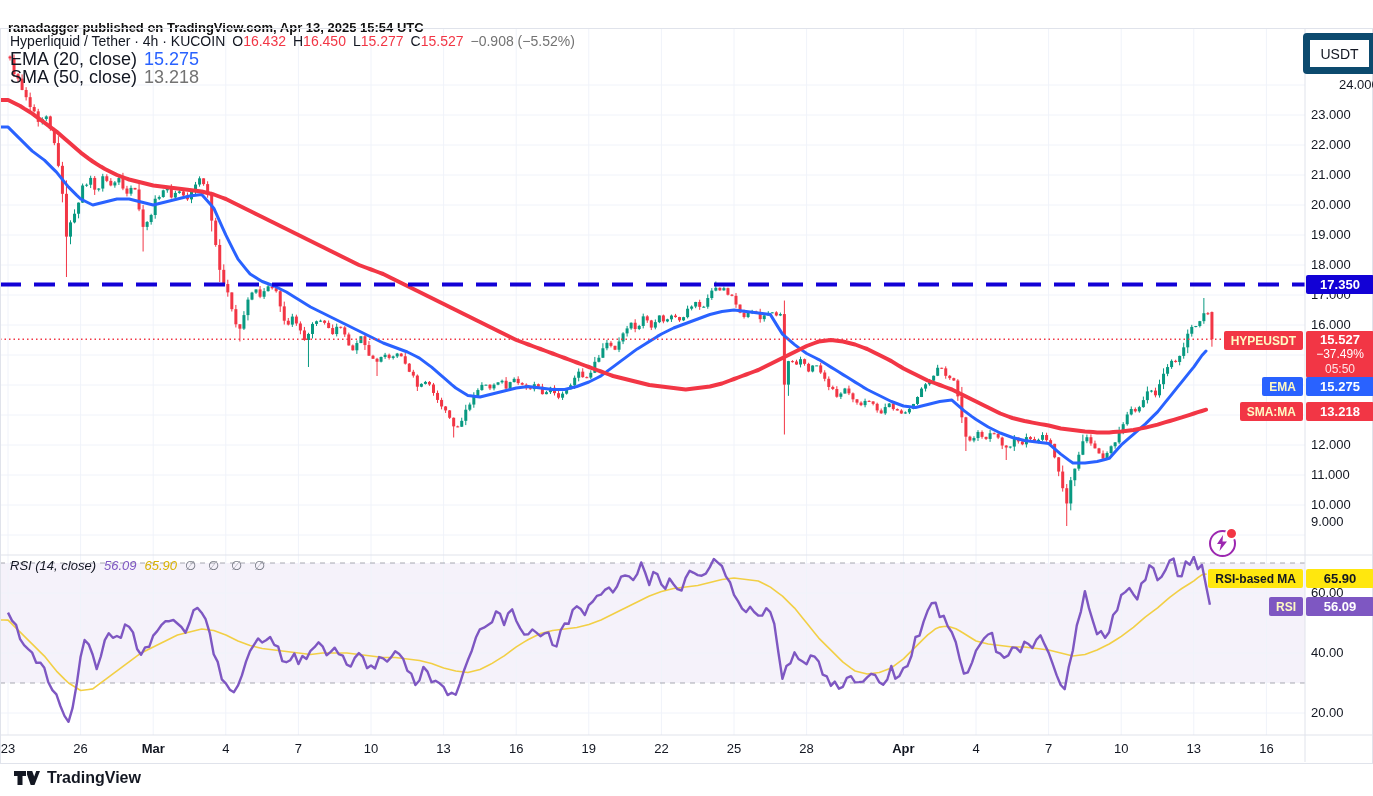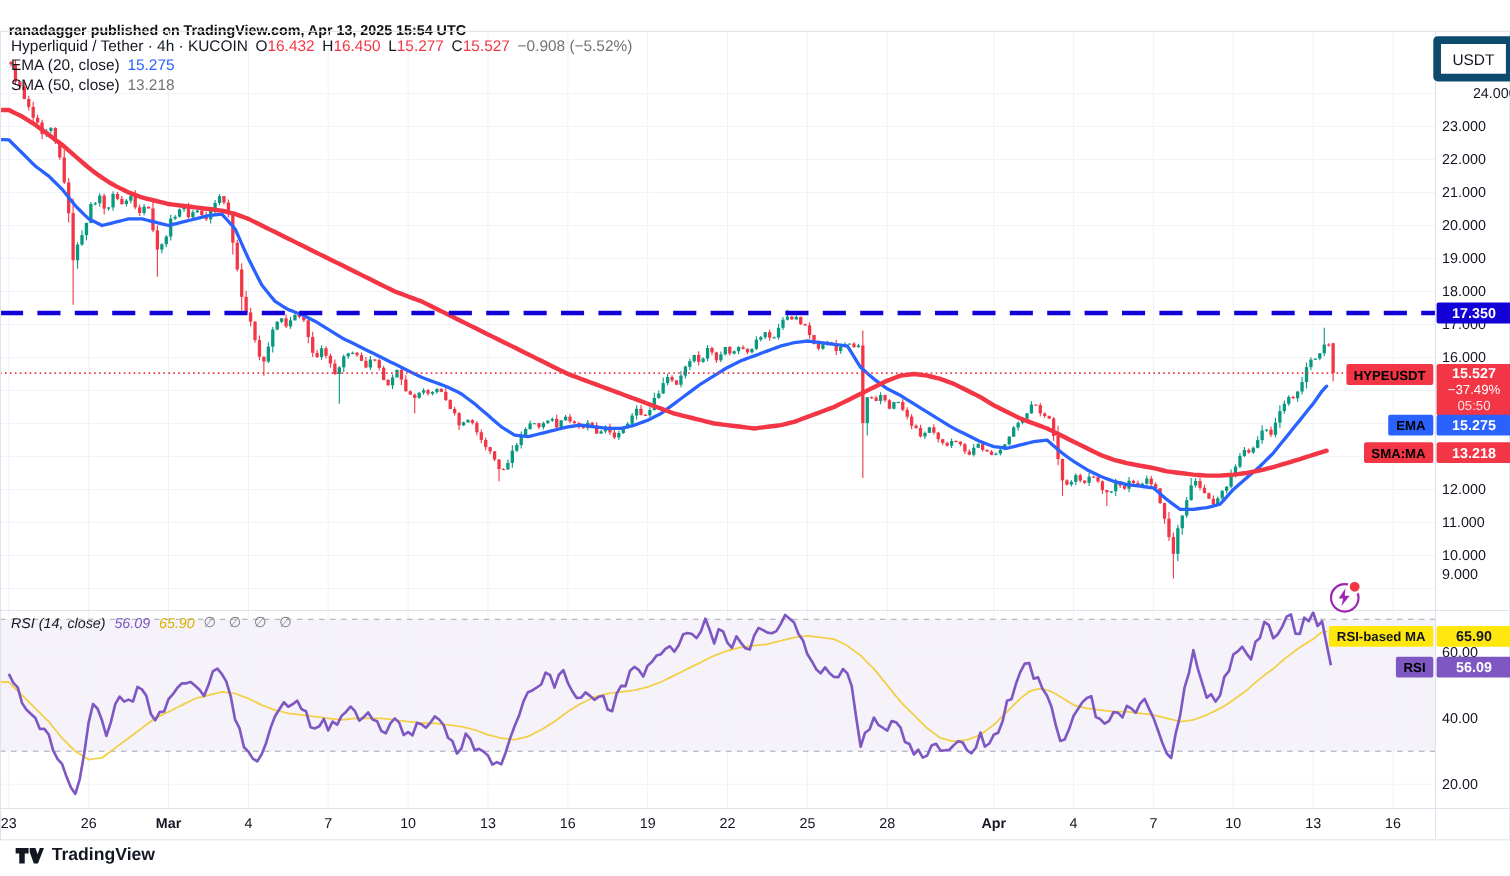--- a/index.html
+++ b/index.html
@@ -4,40 +4,40 @@
 <style>
   html,body{margin:0;padding:0;background:#fff;}
   body{width:1373px;height:796px;position:relative;overflow:hidden;
        font-family:"Liberation Sans","DejaVu Sans",sans-serif;color:#131722;}
   .abs{position:absolute;}
   #pub-header{left:8px;top:20px;font-size:13px;font-weight:700;color:#0f0f0f;}
   #chart-frame{left:0;top:28px;width:1371px;height:734px;border:1px solid #e0e3eb;pointer-events:none;}
   #chart-svg{left:0;top:0;}
   
   #main-legend{left:10px;top:33px;font-size:14px;line-height:16px;}
-  .legend-row{display:flex;align-items:center;gap:7px;margin-bottom:2px;font-size:14px;}
+  .legend-row{display:flex;align-items:center;gap:7px;margin-bottom:2px;font-size:18px;}
   .legend-row.first{font-size:14px;}
   .pair{white-space:nowrap;}
   .pair .v{color:#f23645;}
   .val-blue{color:#2962ff;}
   .val-red{color:#737373;}
   #rsi-legend{left:10px;top:558px;font-size:13px;display:flex;gap:8px;align-items:center;font-style:italic;}
   #rsi-legend .rsi-v{color:#7e57c2;}
   #rsi-legend .ma-v{color:#d9b200;}
   #rsi-legend .empties{color:#787b86;letter-spacing:4px;}
   
   #currency-btn{left:1303px;top:33px;width:59px;height:27px;background:#fff;border:7px solid #0c4a6e;
     border-radius:4px;font-size:14px;display:flex;align-items:center;justify-content:center;cursor:pointer;}
   .price-label,.rsi-axis-label{position:absolute;left:1311px;font-size:13px;color:#131722;}
   .time-label{position:absolute;top:741px;width:44px;margin-left:-22px;text-align:center;font-size:13px;color:#131722;}
   .time-label.bold{font-weight:700;}
   
   .axis-badge{position:absolute;left:1306px;width:68px;color:#fff;font-size:13px;font-weight:700;
     border-radius:2px;display:flex;align-items:center;justify-content:center;}
-  .chip{position:absolute;color:#000000;font-size:12px;font-weight:700;border-radius:2px;
+  .chip{position:absolute;color:#fef9c3;font-size:12px;font-weight:700;border-radius:2px;
     height:19px;display:flex;align-items:center;padding:0 7px;}
   #sym-badge{flex-direction:column;justify-content:center;line-height:15px;}
   #sym-badge .chg,#sym-badge .cd{font-weight:400;font-size:12px;}
   #sym-badge .cd{opacity:.85;}
   
   #flash-icon{left:1209px;top:530px;width:27px;height:27px;cursor:pointer;}
   #flash-icon .circ{position:absolute;inset:0;border:2px solid #9c27b0;border-radius:50%;box-sizing:border-box;}
   #flash-icon svg{position:absolute;left:5px;top:4px;}
   #flash-icon .dot{position:absolute;right:-2px;top:-3px;width:9px;height:9px;background:#f23645;
     border:2px solid #fff;border-radius:50%;}

